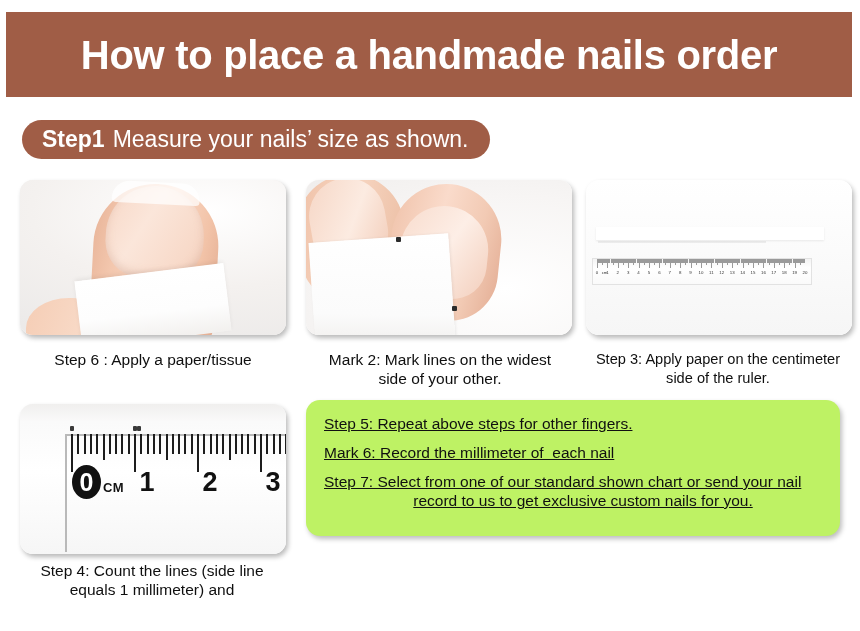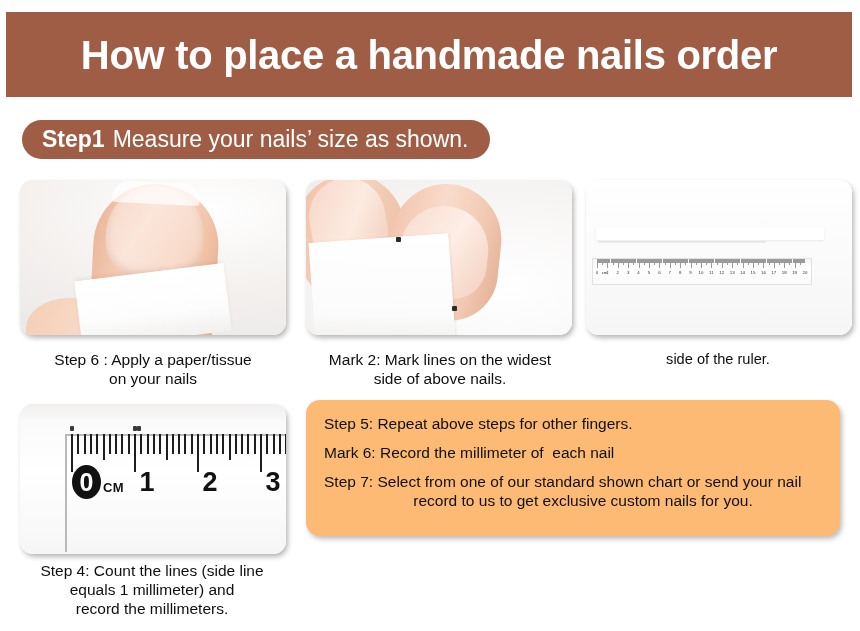--- a/index.html
+++ b/index.html
@@ -291,25 +291,26 @@
     margin-left: 2px;
     margin-bottom: 4px;
     letter-spacing: 0.3px;
   }
 
   
   .info-panel {
     position: absolute;
     left: 306px; top: 400px;
     width: 534px; height: 136px;
-    background: #fdba74;
+    background: #bef264;
     border-radius: 14px;
     box-shadow: 2px 3px 5px rgba(0,0,0,0.26);
     padding: 14px 18px 0 18px;
     box-sizing: border-box;
+    text-decoration: underline;
   }
   .info-line {
     font-size: 15.5px;
     line-height: 19px;
     color: #101010;
     margin-bottom: 10px;
     white-space: pre;
   }
   .info-line.wrap { white-space: normal; margin-bottom: 0; }
   .info-line.wrap .l2 { display: block; text-align: center; padding-left: 20px; }
@@ -632,33 +633,32 @@
       <div class="ph4-cm">CM</div>
     </div>
     <div class="ph4-num" id="cm-num-1" style="left:127px; top:63px;">1</div>
     <div class="ph4-num" id="cm-num-2" style="left:190px; top:63px;">2</div>
     <div class="ph4-num" id="cm-num-3" style="left:253px; top:63px;">3</div>
   </div>
 </div>
 
 <div class="caption cap-1">
   <div>Step 6 : Apply a paper/tissue</div>
-  <div>on your nails</div>
 </div>
 <div class="caption cap-2">
   <div>Mark 2: Mark lines on the widest</div>
-  <div>side of above nails.</div>
+  <div>side of your other.</div>
 </div>
 <div class="caption cap-3">
+  <div>Step 3: Apply paper on the centimeter</div>
   <div>side of the ruler.</div>
 </div>
 <div class="caption cap-4">
   <div>Step 4: Count the lines (side line</div>
   <div>equals 1 millimeter) and</div>
-  <div>record the millimeters.</div>
 </div>
 
 <div class="info-panel">
   <div class="info-line">Step 5: Repeat above steps for other fingers.</div>
   <div class="info-line">Mark 6: Record the millimeter of  each nail</div>
   <div class="info-line wrap">
     <span>Step 7: Select from one of our standard shown chart or send your nail</span>
     <span class="l2">record to us to get exclusive custom nails for you.</span>
   </div>
 </div>

